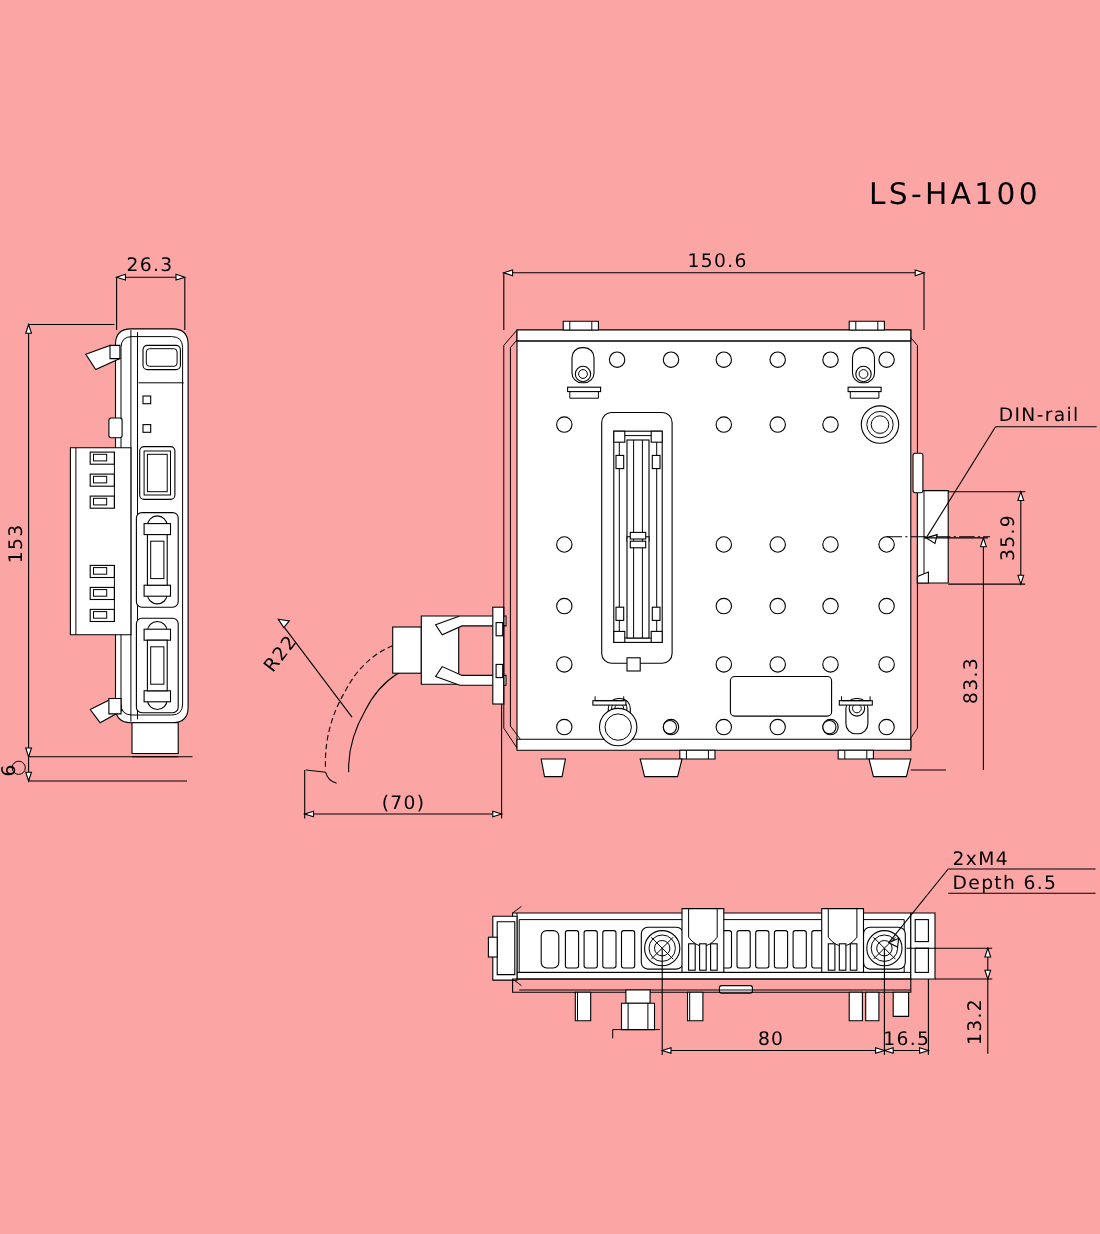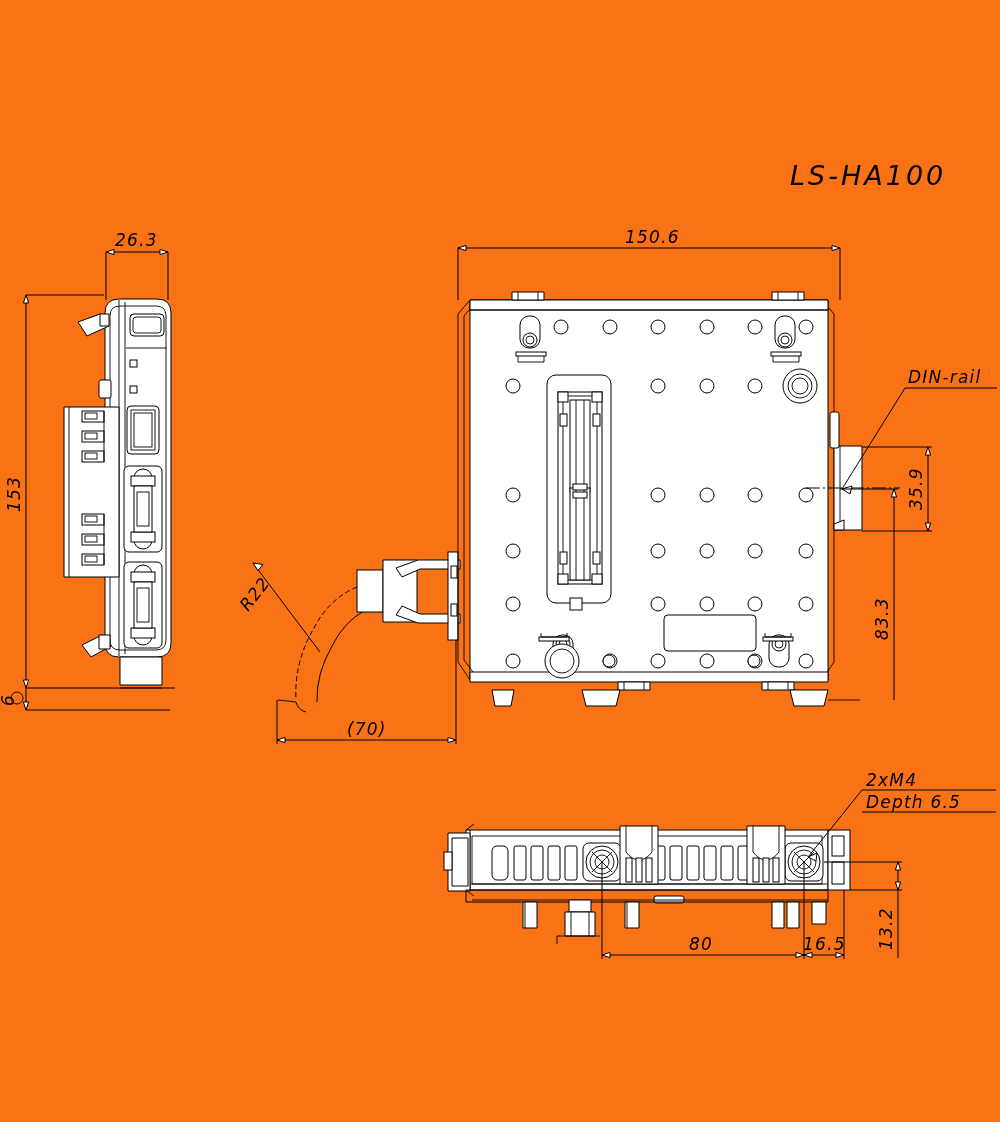--- a/index.html
+++ b/index.html
@@ -1,18 +1,18 @@
 <!DOCTYPE html>
 <html><head>
 <meta charset="utf-8">
 <style>
   html,body{margin:0;padding:0;background:#ffffff;}
   body{width:1000px;height:1122px;overflow:hidden;
        font-family:"DejaVu Sans", sans-serif;}
-  #sheet{position:relative;width:1000px;height:1122px;background:#f97316;font-style:italic;}
+  #sheet{position:relative;width:1000px;height:1122px;background:#fca5a5;}
   svg{display:block;}
   .ln{stroke:#000;stroke-width:1;fill:none;vector-effect:non-scaling-stroke;}
   .thin{stroke:#000;stroke-width:0.9;fill:none;}
   .dash{stroke:#000;stroke-width:1;fill:none;stroke-dasharray:5 3;}
   .cl{stroke:#000;stroke-width:1;fill:none;stroke-dasharray:14 3 2 3;}
   .fillw{fill:#ffffff;stroke:#000;stroke-width:1;}
   .dimtxt{font-family:"DejaVu Sans", sans-serif;font-size:17px;fill:#000;
           letter-spacing:1.2px;}
   .titletxt{font-family:"DejaVu Sans", sans-serif;font-size:27px;fill:#000;
           letter-spacing:3px;}

